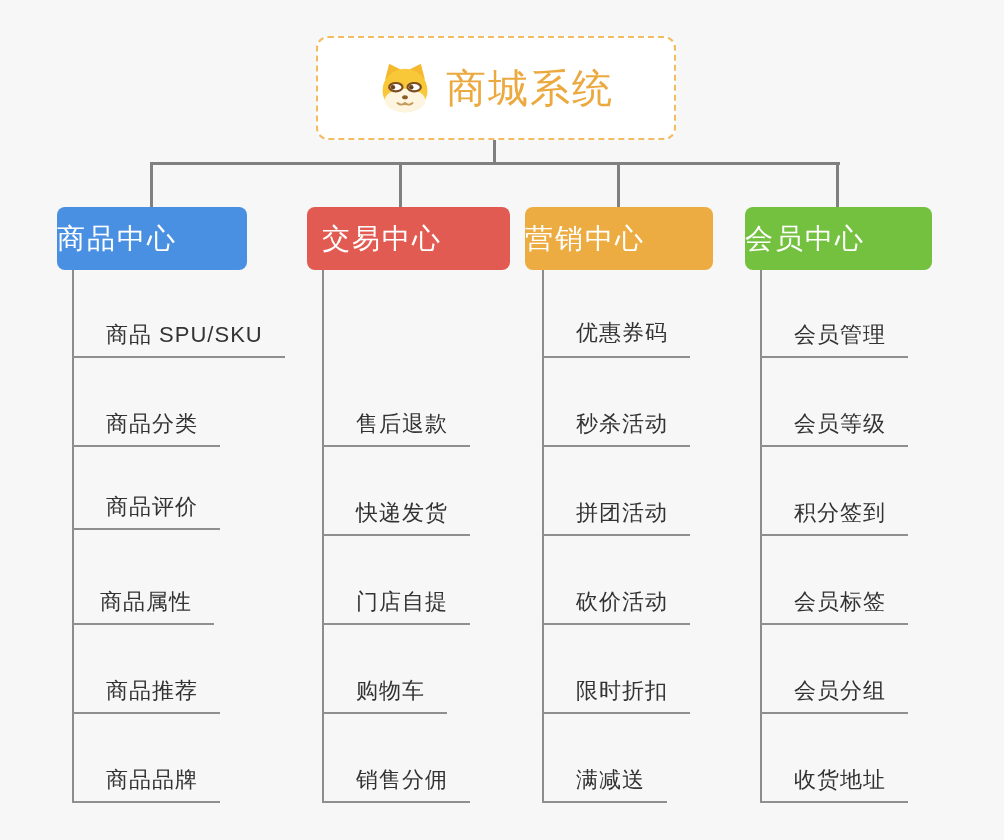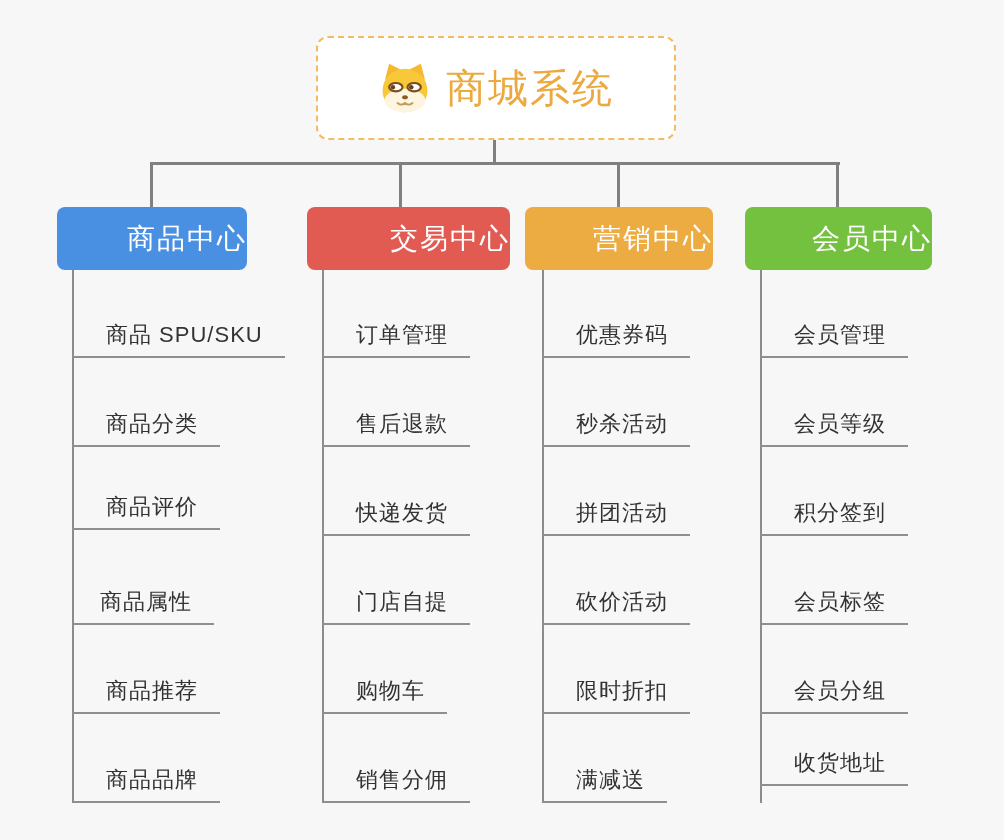--- a/index.html
+++ b/index.html
@@ -44,21 +44,21 @@
   .hbar{ left:150px; top:162px; width:690px; height:3px; }
   .stub{ top:162px; width:3px; height:46px; }
   
   .branch-box{
     position:absolute;
     top:207px;
     height:63px;
     border-radius:8px;
     display:flex;
     align-items:center;
-    justify-content:flex-end;
+    justify-content:flex-start;
   }
   .branch-label{
     color:#FFFFFF;
     font-size:28px;
     letter-spacing:2px;
     white-space:nowrap;
   }
   
   .trunk{
     position:absolute;
@@ -115,46 +115,45 @@
         <div class="child" style="top: 215px;">商品评价</div>
         <div class="child" style="top: 310px; padding-left: 28px;">商品属性</div>
         <div class="child" style="top: 399px;">商品推荐</div>
         <div class="child" style="top: 488px;">商品品牌</div>
       </div>
       <div class="line stub" style="left: 399px;"></div>
       <div class="branch-box" style="left: 307px; width: 188px; background: rgb(226, 91, 82); padding-left: 15px;">
         <span class="branch-label">交易中心</span>
       </div>
       <div class="trunk" style="left: 322px;">
-        <div class="child" style="top: 43px;">订单管理</div>
         <div class="child" style="top: 132px;">售后退款</div>
         <div class="child" style="top: 221px;">快递发货</div>
         <div class="child" style="top: 310px;">门店自提</div>
         <div class="child" style="top: 399px;">购物车</div>
         <div class="child" style="top: 488px;">销售分佣</div>
       </div>
       <div class="line stub" style="left: 617px;"></div>
       <div class="branch-box" style="left: 525px; width: 188px; background: rgb(236, 172, 65);">
         <span class="branch-label">营销中心</span>
       </div>
       <div class="trunk" style="left: 542px;">
-        <div class="child" style="top: 43px;">优惠券码</div>
+        <div class="child" style="top: 43px; font-family: Liberation Mono, monospace;">优惠券码</div>
         <div class="child" style="top: 132px;">秒杀活动</div>
         <div class="child" style="top: 221px;">拼团活动</div>
         <div class="child" style="top: 310px;">砍价活动</div>
         <div class="child" style="top: 399px;">限时折扣</div>
         <div class="child" style="top: 488px;">满减送</div>
       </div>
       <div class="line stub" style="left: 836px;"></div>
       <div class="branch-box" style="left: 745px; width: 187px; background: rgb(115, 193, 62);">
         <span class="branch-label">会员中心</span>
       </div>
       <div class="trunk" style="left: 760px;">
         <div class="child" style="top: 43px;">会员管理</div>
         <div class="child" style="top: 132px;">会员等级</div>
         <div class="child" style="top: 221px;">积分签到</div>
         <div class="child" style="top: 310px;">会员标签</div>
         <div class="child" style="top: 399px;">会员分组</div>
-        <div class="child" style="top: 471px;">收货地址</div>
+        <div class="child" style="top: 488px;">收货地址</div>
       </div>
     </div>
 
 </div>
 
 </body></html>

